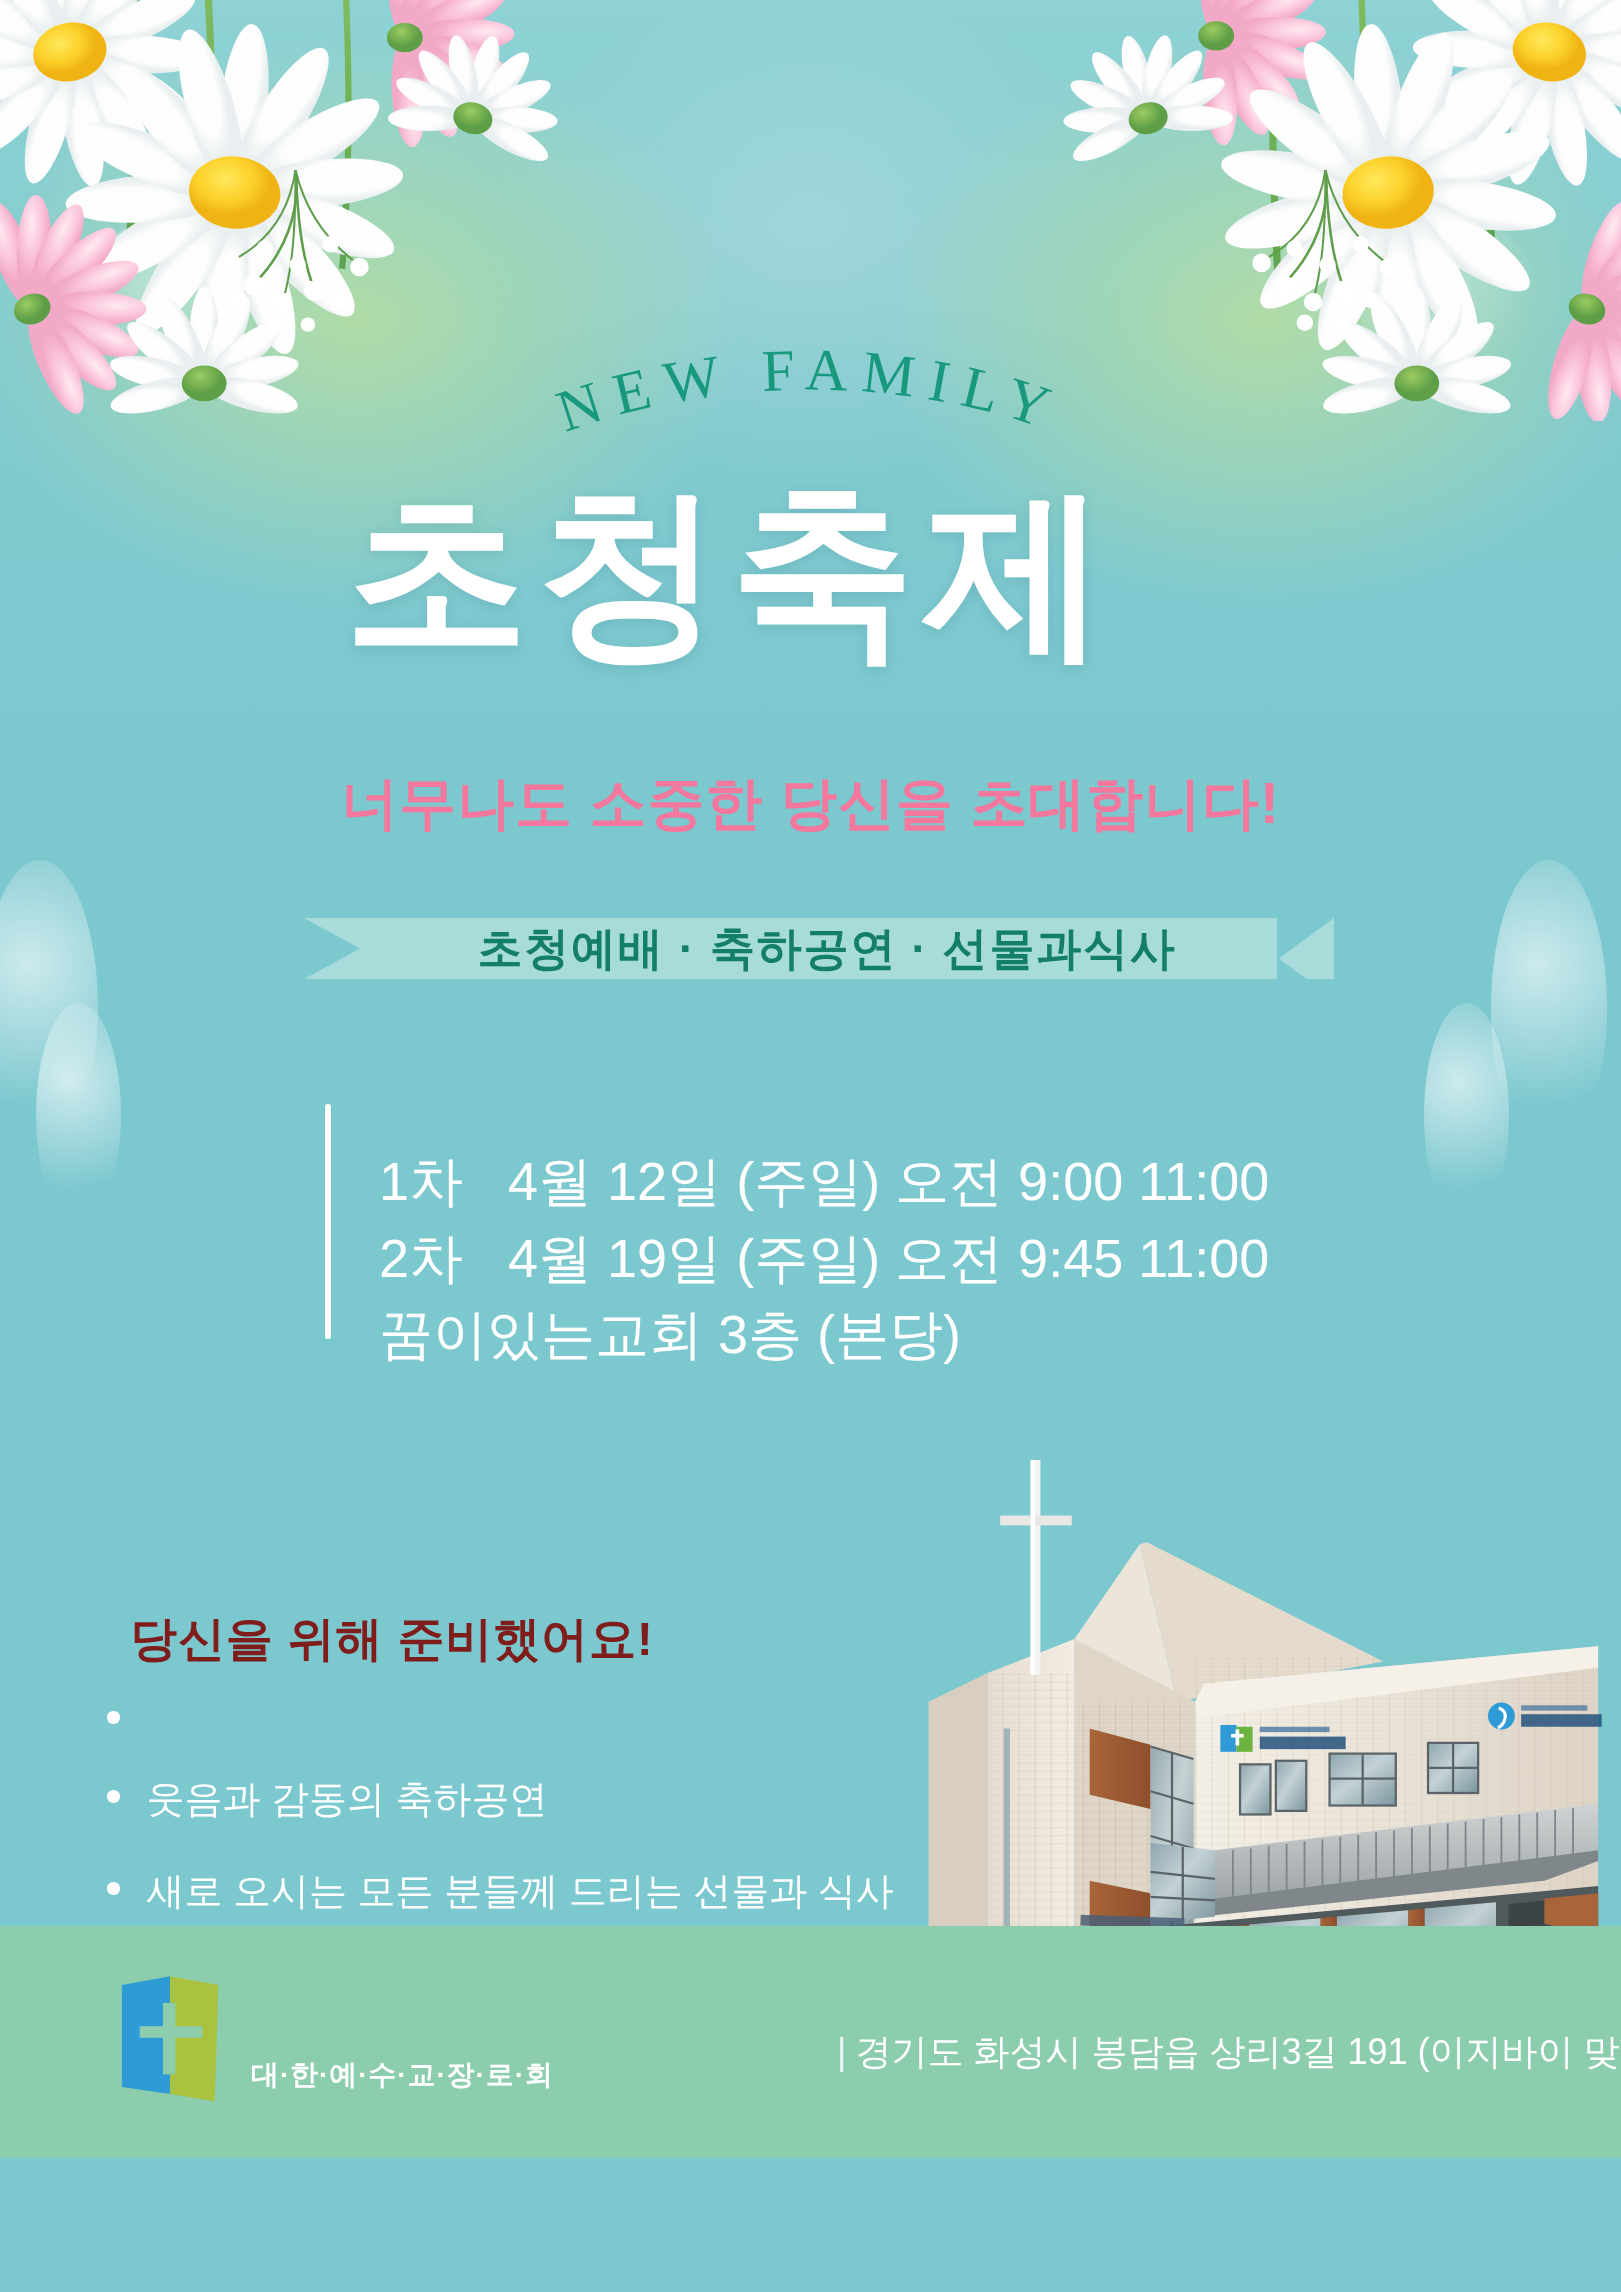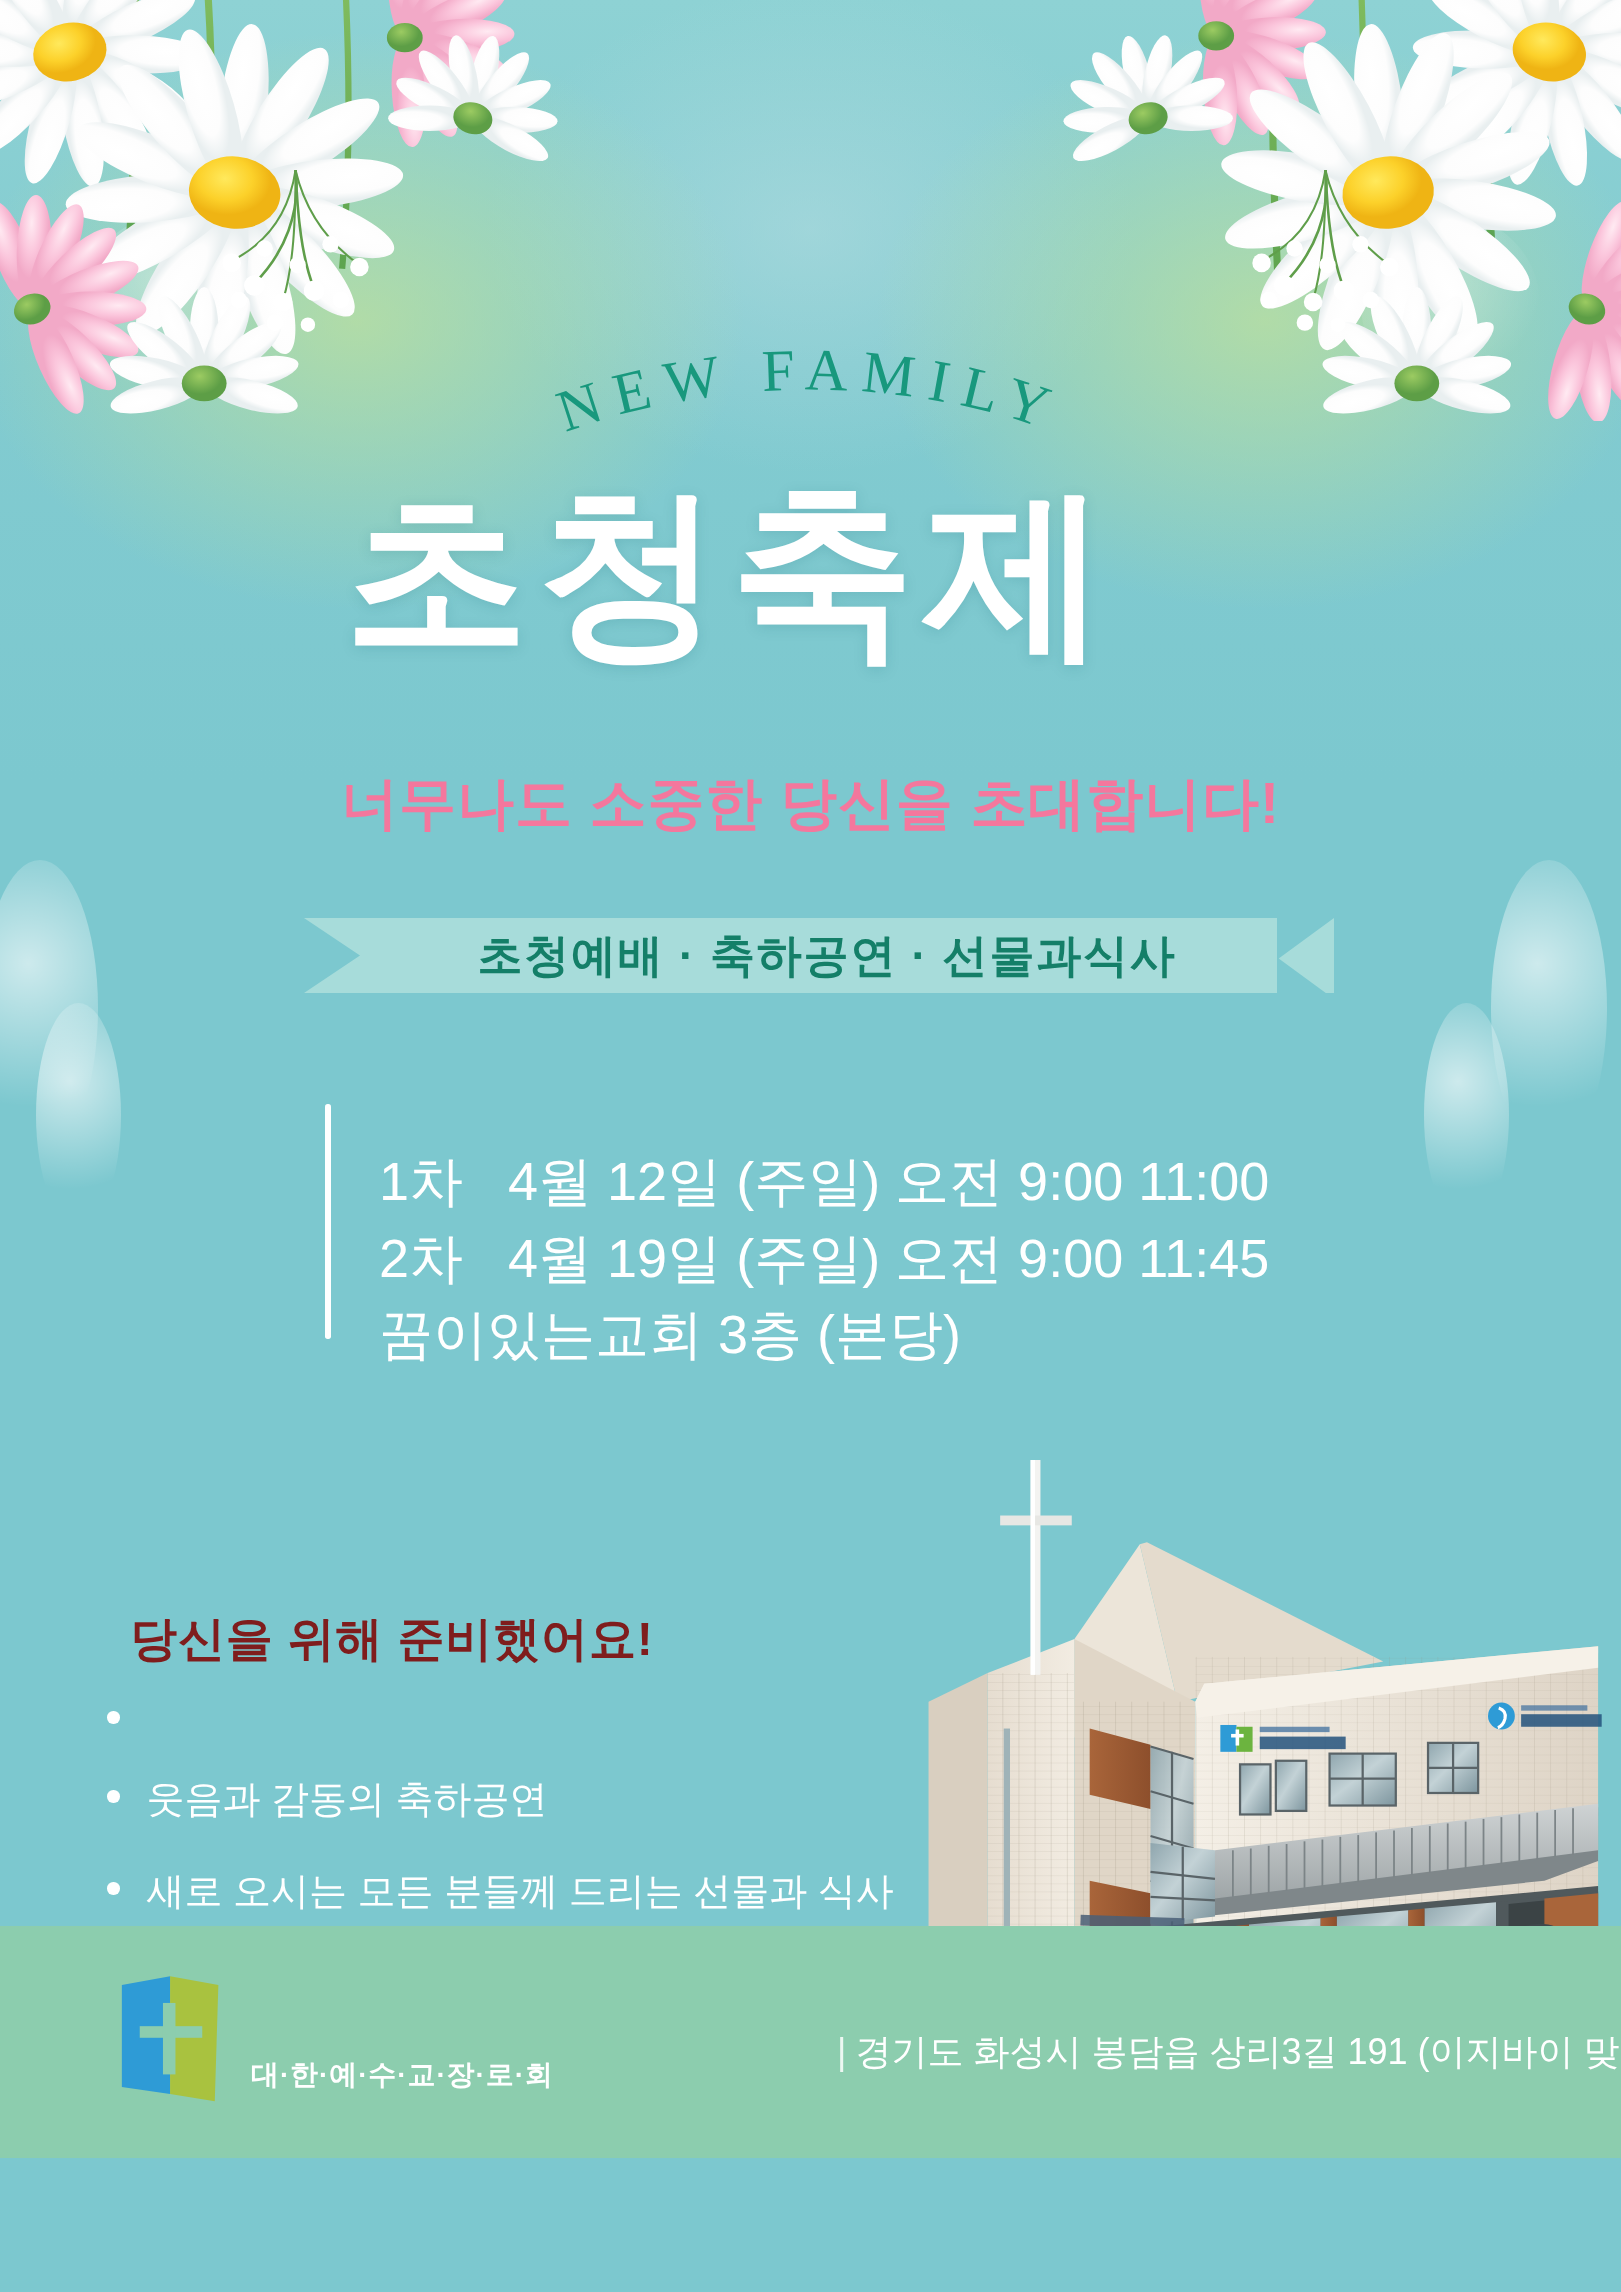--- a/index.html
+++ b/index.html
@@ -62,21 +62,21 @@
     text-align:center;
     color:#f4779d;
     font-size:57px;
     font-weight:700;
     letter-spacing:0.9px;
   }
 
   
   .ribbon {
     position:absolute; left:304px; top:918px;
-    width:1030px; height:75px;
+    width:1030px; height:61px;
     background:#a7dcda;
     -webkit-clip-path:polygon(0 0, 1030px 0, 1030px 81px, 0 81px, 56px 40px);
     clip-path:polygon(0 0, 100% 0, 100% 100%, 0 100%, 56px 50%);
     display:flex; align-items:center; justify-content:center;
   }
   .ribbon::after {
     content:""; position:absolute; right:0; top:0; width:57px; height:81px;
     background:#7cc8cf;
     -webkit-clip-path:polygon(0 0, 57px 0, 1.8px 40px, 57px 81px, 0 81px);
     clip-path:polygon(0 0, 100% 0, 3% 50%, 100% 100%, 0 100%);
@@ -290,21 +290,21 @@
   <div class="subtitle">너무나도 소중한 당신을 초대합니다!</div>
 
   <div class="ribbon">
     <span class="ribbon-text">초청예배 · 축하공연 · 선물과식사</span>
   </div>
 
   <div class="sched">
     <div class="sched-bar"></div>
     <div class="sched-lines">
       <div class="sched-line">1차   4월 12일 (주일) 오전 9:00 11:00</div>
-      <div class="sched-line">2차   4월 19일 (주일) 오전 9:00 11:45</div>
+      <div class="sched-line">2차   4월 19일 (주일) 오전 9:45 11:00</div>
       <div class="sched-line">꿈이있는교회 3층 (본당)</div>
     </div>
   </div>
 
   <div class="prep-head">당신을 위해 준비했어요!</div>
 
   <div class="bullets">
     <div class="bullet-row">
       <span class="bullet-dot"></span>
     </div>

